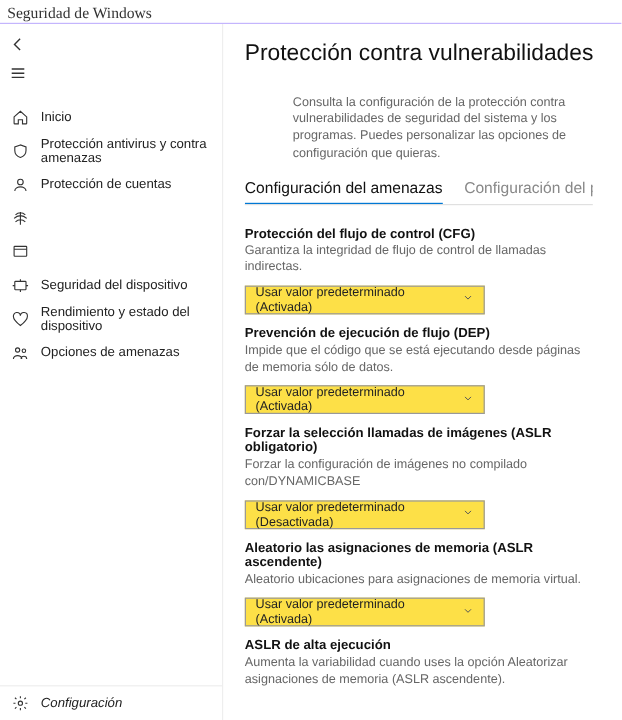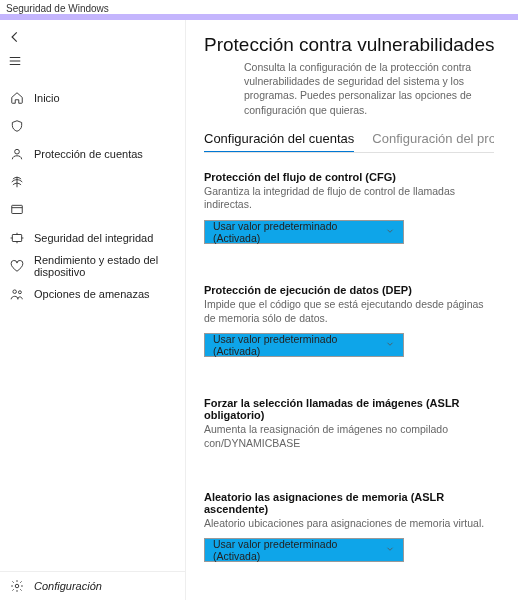--- a/index.html
+++ b/index.html
@@ -8,23 +8,24 @@
     font-family: "Segoe UI", -apple-system, sans-serif;
     font-size: 11px;
     color: #1a1a1a;
     background: #fff;
     display: flex;
     flex-direction: column;
   }
   .titlebar {
     height: 20px;
     padding: 3px 6px;
-    font-size: 10px;
+    font-size: 13px;
     color: #333;
-    border-bottom: 6px solid #c4b5fd;
+    border-bottom: 1px solid #c4b5fd;
+    font-family: Liberation Serif, serif;
   }
   .app-body {
     display: flex;
     flex: 1;
     min-height: 0;
   }
   .left-col {
     width: 186px;
     display: flex;
     flex-direction: column;
@@ -65,21 +66,21 @@
   }
   .main {
     flex: 1;
     overflow-y: auto;
     padding: 14px 18px 10px 18px;
   }
   h1 {
     font-size: 19px;
     font-weight: 400;
     color: #111;
-    margin-bottom: 4px;
+    margin-bottom: 22px;
   }
   .subtitle {
     font-size: 10.5px;
     color: #666;
     line-height: 1.35;
     margin-bottom: 14px;
     max-width: 290px;
     margin-left: 40px;
   }
   .tabs {
@@ -102,21 +103,21 @@
     color: #111;
   }
   .tab.active::after {
     content: "";
     position: absolute;
     left: 0; right: 0; bottom: -1px;
     height: 2px;
     background: #0078d4;
   }
   .setting {
-    margin-bottom: 40px;
+    margin-bottom: 10px;
     max-width: 290px;
   }
   .setting h3 {
     font-size: 11px;
     font-weight: 600;
     color: #111;
     margin-bottom: 2px;
   }
   .setting p {
     font-size: 10.5px;
@@ -128,21 +129,21 @@
     height: 24px;
     width: 200px;
     border: 1px solid #999;
     display: flex;
     align-items: center;
     justify-content: space-between;
     padding: 0 8px;
     font-size: 10.5px;
     color: #222;
     cursor: pointer;
-    background: #0ea5e9;
+    background: #fde047;
   }
   .select .chev svg { width:10px; height:10px; stroke:#555; }
   .main::-webkit-scrollbar { width: 10px; }
   .main::-webkit-scrollbar-thumb { background:#ccc; }
 </style>
 </head>
 <body>
 
 <div class="titlebar">
   <span>Seguridad de Windows</span>
@@ -175,20 +176,21 @@
             </svg>
           </span>
         <span>Inicio</span>
       </div>
       <div class="nav-item">
         <span class="ico">
             <svg viewBox="0 0 24 24" fill="none" stroke="currentColor" stroke-width="1.6">
               <path d="M12 3 4 6v5c0 5 3.5 8.5 8 10 4.5-1.5 8-5 8-10V6z"></path>
             </svg>
           </span>
+        <span>Protección antivirus y contra amenazas</span>
       </div>
       <div class="nav-item">
         <span class="ico">
             <svg viewBox="0 0 24 24" fill="none" stroke="currentColor" stroke-width="1.6">
               <circle cx="12" cy="8" r="4"></circle>
               <path d="M4 21c0-4 4-6 8-6s8 2 8 6"></path>
             </svg>
           </span>
         <span>Protección de cuentas</span>
       </div>
@@ -207,21 +209,21 @@
             </svg>
           </span>
       </div>
       <div class="nav-item">
         <span class="ico">
             <svg viewBox="0 0 24 24" fill="none" stroke="currentColor" stroke-width="1.6">
               <rect x="4" y="6" width="16" height="12" rx="1"></rect>
               <path d="M12 6V3M12 21v-3M4 12H1M23 12h-3"></path>
             </svg>
           </span>
-        <span>Seguridad del integridad</span>
+        <span>Seguridad del dispositivo</span>
       </div>
       <div class="nav-item">
         <span class="ico">
             <svg viewBox="0 0 24 24" fill="none" stroke="currentColor" stroke-width="1.6">
               <path d="M12 21C7 17 2 13 2 8a5 5 0 0 1 10-1 5 5 0 0 1 10 1c0 5-5 9-10 13z"></path>
             </svg>
           </span>
         <span>Rendimiento y estado del dispositivo</span>
       </div>
       <div class="nav-item">
@@ -247,49 +249,55 @@
         <span>Configuración</span>
       </div>
     </div>
   </div>
 
   <div class="main">
     <h1>Protección contra vulnerabilidades</h1>
     <p class="subtitle">Consulta la configuración de la protección contra vulnerabilidades de seguridad del sistema y los programas. Puedes personalizar las opciones de configuración que quieras.</p>
 
     <div class="tabs">
-      <div class="tab active"><span>Configuración del cuentas</span></div>
+      <div class="tab active"><span>Configuración del amenazas</span></div>
       <div class="tab"><span>Configuración del programa</span></div>
     </div>
 
     <div class="setting">
       <h3>Protección del flujo de control (CFG)</h3>
       <p>Garantiza la integridad de flujo de control de llamadas indirectas.</p>
       <div class="select">
         <span>Usar valor predeterminado (Activada)</span>
         <span class="chev"><svg viewBox="0 0 24 24" fill="none" stroke="currentColor" stroke-width="2">
               <path d="M6 9l6 6 6-6"></path>
             </svg></span>
       </div>
     </div>
 
     <div class="setting">
-      <h3>Protección de ejecución de datos (DEP)</h3>
+      <h3>Prevención de ejecución de flujo (DEP)</h3>
       <p>Impide que el código que se está ejecutando desde páginas de memoria sólo de datos.</p>
       <div class="select">
         <span>Usar valor predeterminado (Activada)</span>
         <span class="chev"><svg viewBox="0 0 24 24" fill="none" stroke="currentColor" stroke-width="2">
               <path d="M6 9l6 6 6-6"></path>
             </svg></span>
       </div>
     </div>
 
     <div class="setting">
       <h3>Forzar la selección llamadas de imágenes (ASLR obligatorio)</h3>
-      <p>Aumenta la reasignación de imágenes no compilado con/DYNAMICBASE</p>
+      <p>Forzar la configuración de imágenes no compilado con/DYNAMICBASE</p>
+      <div class="select">
+        <span>Usar valor predeterminado (Desactivada)</span>
+        <span class="chev"><svg viewBox="0 0 24 24" fill="none" stroke="currentColor" stroke-width="2">
+              <path d="M6 9l6 6 6-6"></path>
+            </svg></span>
+      </div>
     </div>
 
     <div class="setting">
       <h3>Aleatorio las asignaciones de memoria (ASLR ascendente)</h3>
       <p>Aleatorio ubicaciones para asignaciones de memoria virtual.</p>
       <div class="select">
         <span>Usar valor predeterminado (Activada)</span>
         <span class="chev"><svg viewBox="0 0 24 24" fill="none" stroke="currentColor" stroke-width="2">
               <path d="M6 9l6 6 6-6"></path>
             </svg></span>

